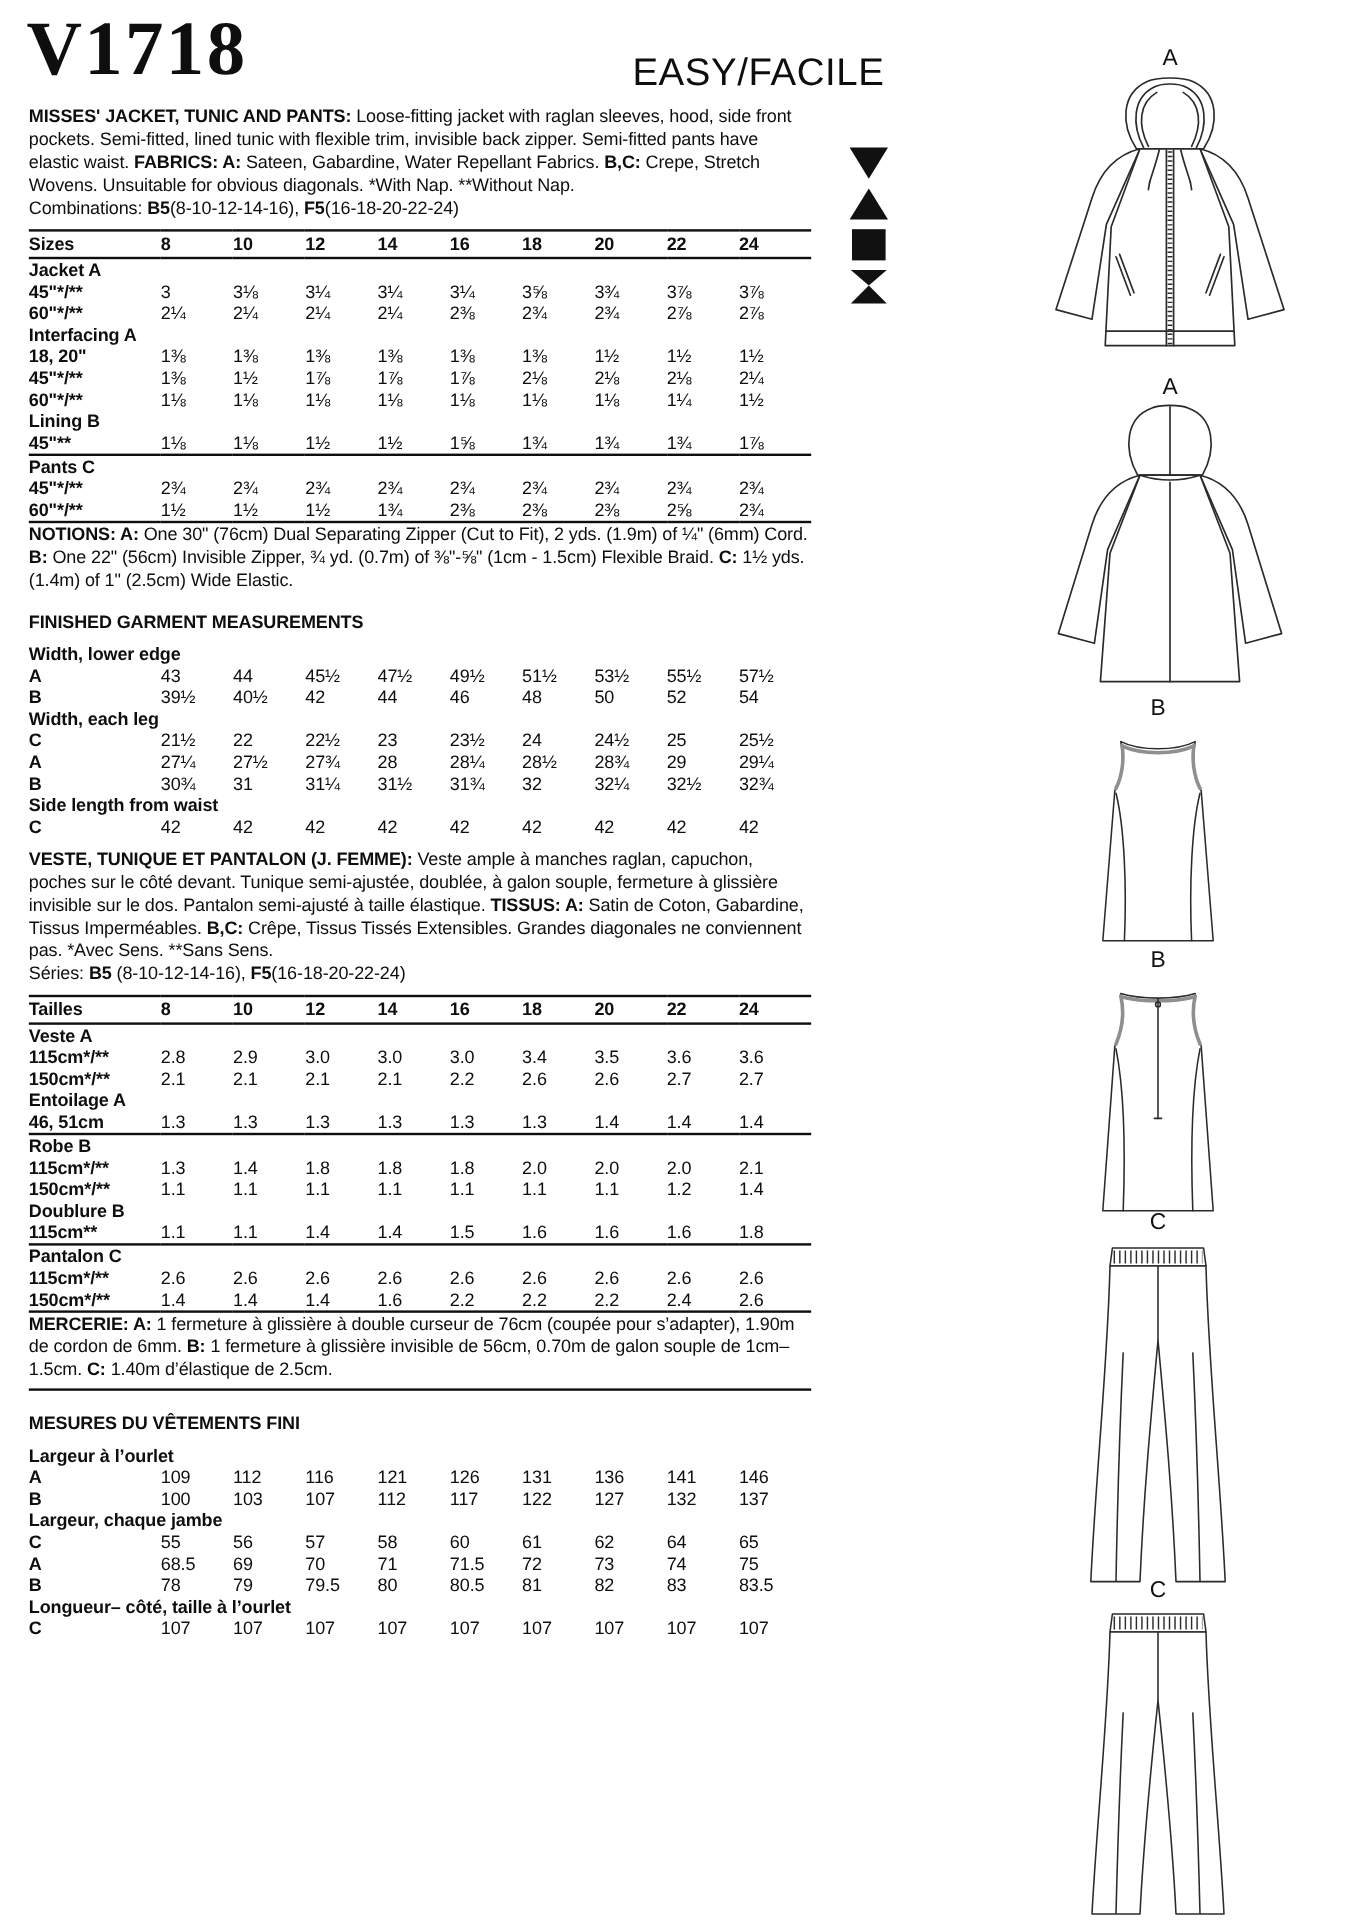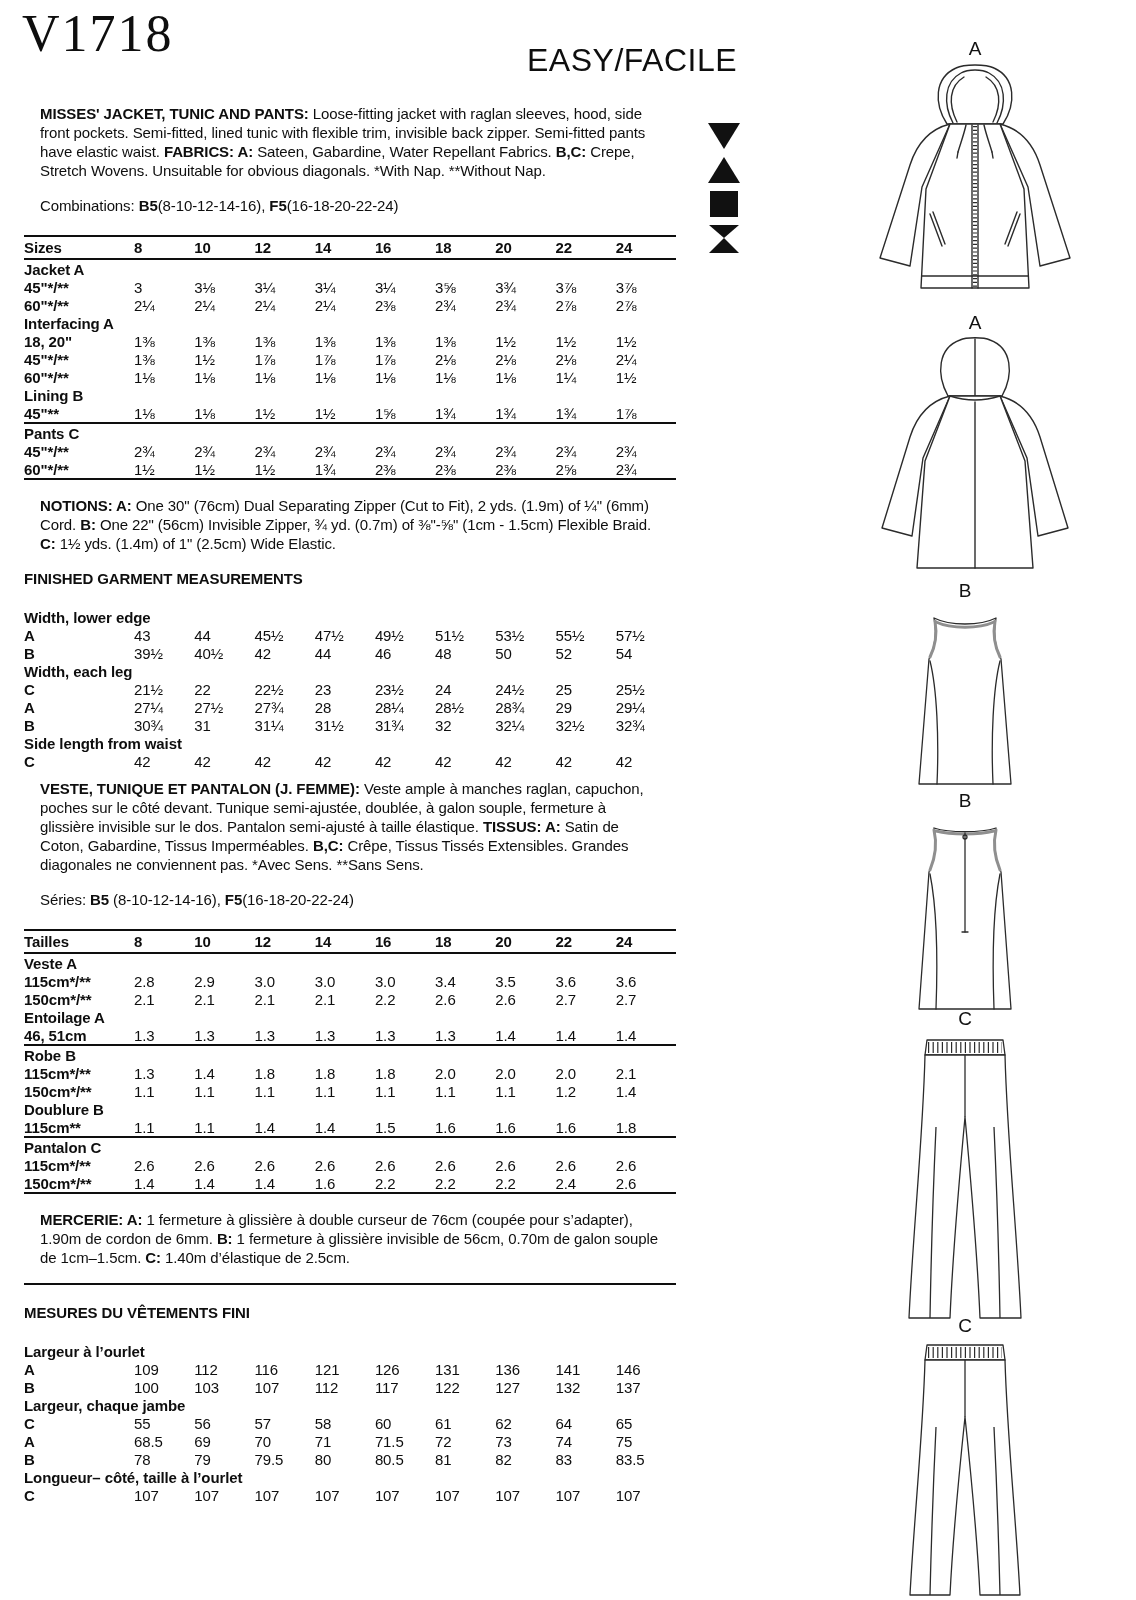--- a/index.html
+++ b/index.html
@@ -1,26 +1,26 @@
 <!DOCTYPE html>
 <html><head>
 <meta charset="utf-8">
 <style>
   *{box-sizing:border-box;}
   html,body{margin:0;padding:0;background:#fff;}
   .page{position:relative;width:1136px;height:1600px;background:#fff;color:#0e0e0e;
         font-family:"Liberation Sans","DejaVu Sans",sans-serif;overflow:hidden;}
   .vnum{position:absolute;left:22px;top:4px;font-family:"Liberation Serif","DejaVu Serif",serif;
-        font-size:52px;font-weight:400;letter-spacing:2px;}
+        font-size:64px;font-weight:700;letter-spacing:2px;}
   .difficulty{position:absolute;left:527px;top:42px;font-size:32px;letter-spacing:.5px;}
   .left{position:absolute;left:24px;top:88px;width:652px;font-size:15px;line-height:19px;letter-spacing:-.1px;}
-  .left p{margin:16px;}
+  .left p{margin:0;}
   .b{font-weight:bold;}
   .combos{margin-top:13px;}
-  table.grid{border-collapse:collapse;table-layout:fixed;width:652px;margin-top:20px;}
+  table.grid{border-collapse:collapse;table-layout:fixed;width:652px;margin-top:8px;}
   table.grid td{padding:1px 0 0;font-size:15px;line-height:17px;white-space:nowrap;overflow:hidden;}
   col.c0{width:110px;}
   tr.hdr td{font-weight:bold;border-top:2px solid #0e0e0e;border-bottom:2px solid #0e0e0e;padding:2px 0;}
   tr.rule td{border-top:2px solid #0e0e0e;}
   td.lbl{font-weight:bold;}
   table.yard{border-bottom:2px solid #0e0e0e;}
   .para{margin-top:5px;}
   .meas-title{font-weight:bold;margin-top:16px;}
   .fr-meas{border-top:2px solid #0e0e0e;margin-top:6px;padding-top:18px;}
   .fig{position:absolute;text-align:center;}

